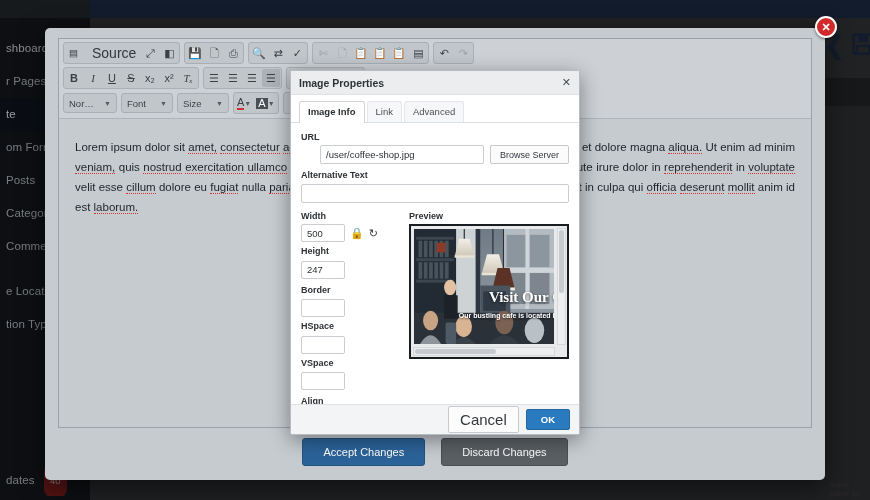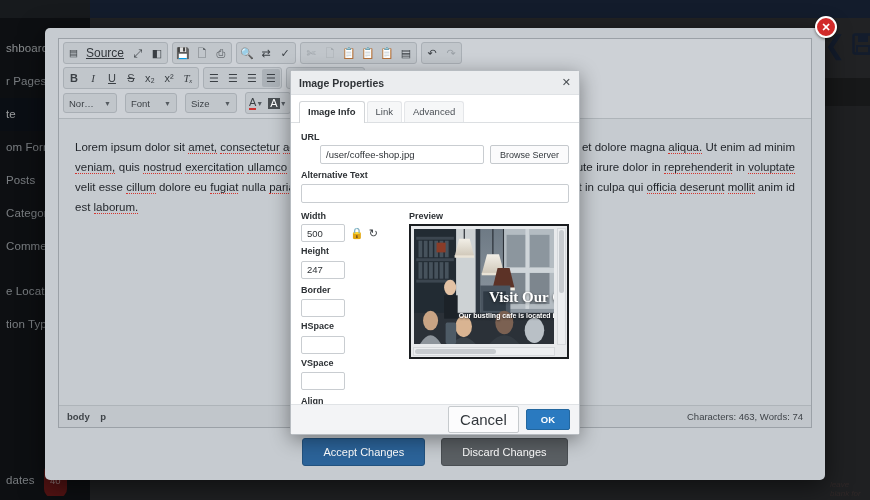--- a/index.html
+++ b/index.html
@@ -84,40 +84,40 @@
     border:1px solid #9ba1a7;
     background:#d3d7db;
     display:flex; flex-direction:column;
   }
   #ck-toolbar {
     background:#cdd1d6;
     border-bottom:1px solid #aeb4b9;
     padding:3px 4px 4px 4px;
   }
   .tb-row { display:flex; align-items:center; gap:4px; margin-bottom:3px; }
-  .tb-row:last-child { margin-bottom:0;gap:8px; }
+  .tb-row:last-child { margin-bottom:0; }
   .tb-group {
     display:flex; align-items:center;
     background:#c1c6cb;
     border:1px solid #a9afb5;
     border-radius:3px;
     padding:1px;
     gap:1px;
   }
   .tb-btn {
     min-width:18px; height:18px;
     display:flex; align-items:center; justify-content:center;
     font-size:11px; color:#3a3f44; cursor:pointer;
     border-radius:2px; padding:0 2px;
     line-height:1;
   }
   .tb-btn.pressed { background:#abb1b7; border:1px solid #9097 9d; }
   .tb-btn.disabled { color:#9aa0a6; }
   .tb-btn.wide { padding:0 4px; font-size:9.5px; }
-  .tb-lbl { font-size:12px; color:#32373c; margin-left:8px;text-decoration:underline; }
+  .tb-lbl { font-size:14px; color:#32373c; margin-left:14px; }
   .tb-combo {
     display:flex; align-items:center; justify-content:space-between;
     background:#c1c6cb; border:1px solid #a9afb5; border-radius:3px;
     height:20px; padding:0 5px; font-size:9.5px; color:#3a3f44;
     cursor:pointer; gap:6px;
   }
   .caret { font-size:7px; color:#555b61; }
 
   #ck-body {
     flex:1; background:#c6cbd0;
@@ -502,27 +502,20 @@
               <span>Ω</span>
             </div>
         </div>
       </div>
     </div>
 
     <div id="ck-body">
       <p class="ck-p">Lorem ipsum dolor sit <span class="sp">amet,</span> <span class="sp">consectetur</span> <span class="sp">adipiscing</span> elit, sed do <span class="sp">eiusmod</span> tempor <span class="sp">incididunt</span> ut labore et dolore magna <span class="sp">aliqua.</span> Ut enim ad minim <span class="sp">veniam,</span> quis <span class="sp">nostrud</span> <span class="sp">exercitation</span> <span class="sp">ullamco</span> laboris nisi ut <span class="sp">aliquip</span> ex ea <span class="sp">commodo</span> <span class="sp">consequat.</span> Duis aute irure dolor in <span class="sp">reprehenderit</span> in <span class="sp">voluptate</span> velit esse <span class="sp">cillum</span> dolore eu <span class="sp">fugiat</span> nulla <span class="sp">pariatur.</span> <span class="sp">Excepteur</span> sint <span class="sp">occaecat</span> <span class="sp">cupidatat</span> non <span class="sp">proident,</span> sunt in culpa qui <span class="sp">officia</span> <span class="sp">deserunt</span> <span class="sp">mollit</span> anim id est <span class="sp">laborum.</span></p>
     </div>
 
-    <div id="ck-status">
-      <div>
-        <span class="path-el">body</span>
-        <span class="path-el">p</span>
-      </div>
-      <div>Characters: 463, Words: 74</div>
-    </div>
   </div>
 
   <div class="modal-actions">
     <button class="btn-accept">Accept Changes</button>
     <button class="btn-discard">Discard Changes</button>
   </div>
 </div>
 
 <div id="img-dialog">
 

